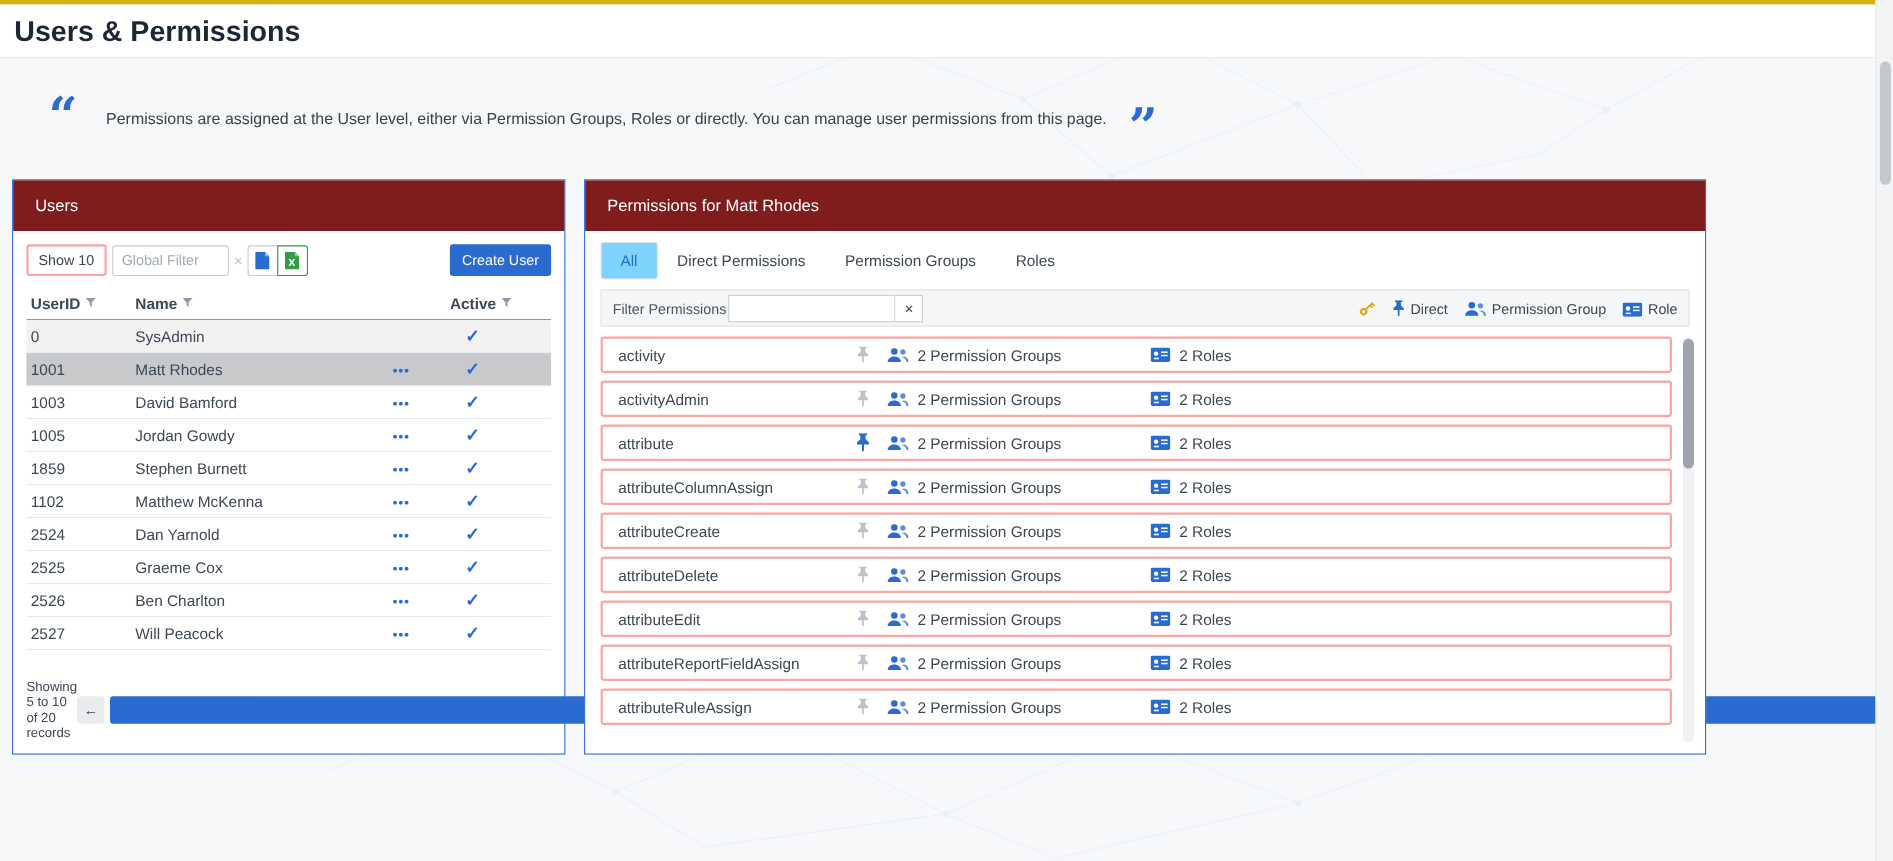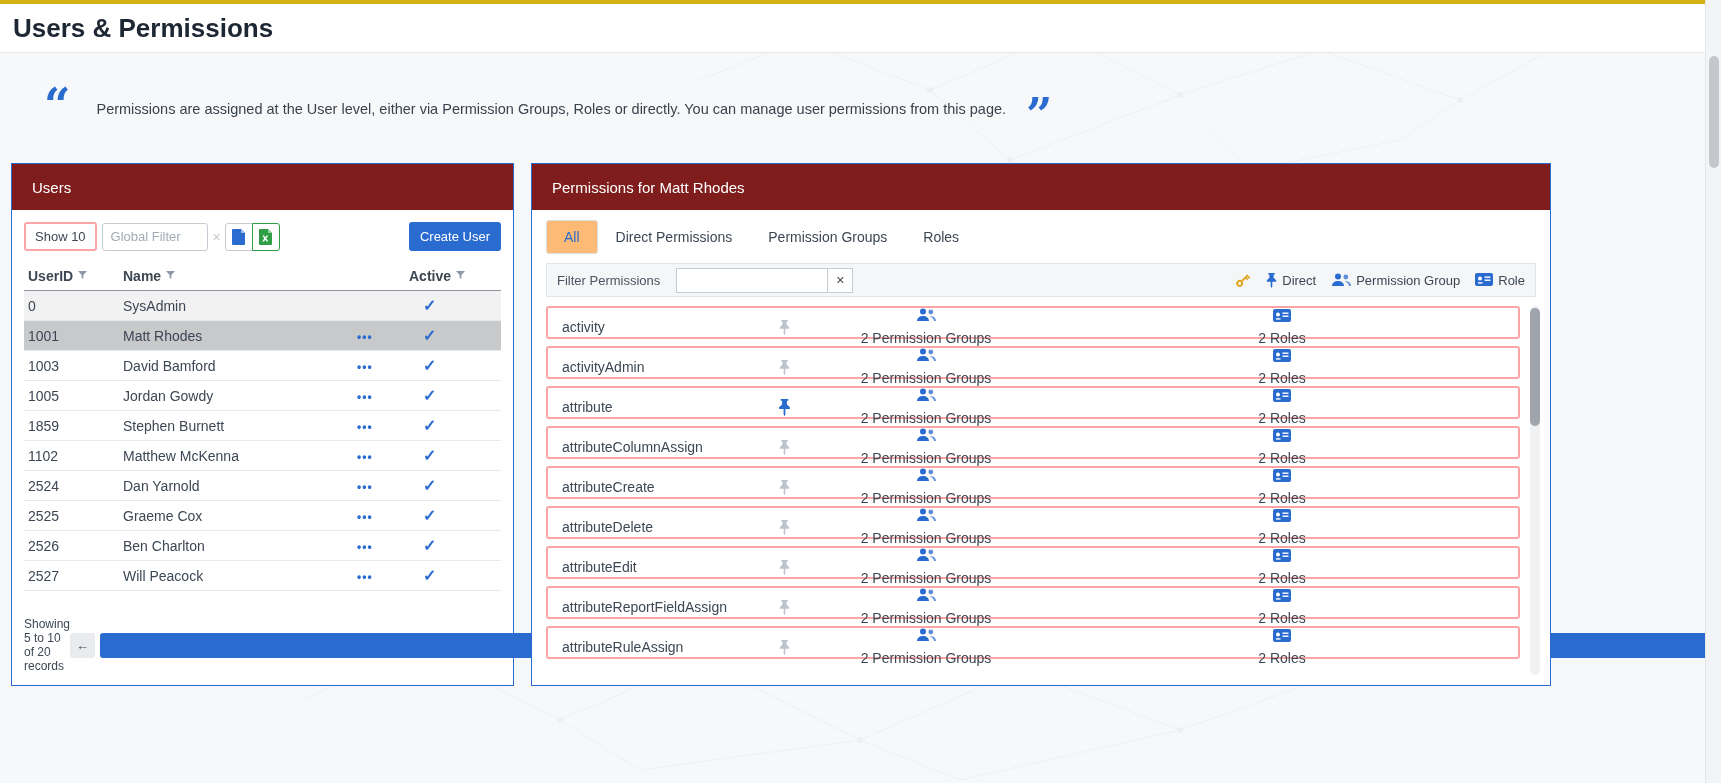--- a/index.html
+++ b/index.html
@@ -50,36 +50,36 @@
   .users-footer { margin-top:auto; display:flex; align-items:center; font-size:12px; color:#3d4754; }
   .pager { margin-left:auto; display:flex; gap:5px; align-items:center; }
   .pg-btn { min-width:25px; height:25px; display:flex; align-items:center; justify-content:center; font-size:13px; color:#3d4754; background:#e9ebee; border:none; border-radius:3px; cursor:pointer; }
   .pg-btn.page { background:transparent; }
   .pg-btn.page.active { background:#2a6bd0; color:#fff; }
 
   
   .perms-body { position:relative; height:475px; padding:10px 14px; }
   .perm-tabs { display:flex; margin-bottom:9px; }
   .tab { padding:8px 17px; font-size:14px; color:#3d4754; background:none; border:1px solid transparent; cursor:pointer; }
-  .tab.active { color:#2a6bd0; border:1px solid #d9dde2; border-radius:3px; background:#fdba74; }
+  .tab.active { color:#2a6bd0; border:1px solid #d9dde2; border-radius:3px; background:#7dd3fc; }
 
   .filter-bar { display:flex; align-items:center; background:#f5f6f8; border:1px solid #e1e4e8; padding:4px 10px; height:34px; }
-  .filter-label { font-size:13px; color:#4a545f; margin-right:16px; }
+  .filter-label { font-size:13px; color:#4a545f; margin-right:2px; }
   .filter-input { width:152px; height:25px; border:1px solid #c6ccd3; background:#fff; outline:none; padding:0 6px; font-size:13px; }
   .filter-clear { width:25px; height:25px; border:1px solid #c6ccd3; border-left:none; background:#fff; color:#3d4754; font-size:14px; cursor:pointer; }
   .legend { margin-left:auto; display:flex; align-items:center; gap:15px; font-size:13px; color:#3d4754; }
-  .legend-item { display:flex; align-items:flex-start; gap:5px; }
+  .legend-item { display:flex; align-items:flex-end; gap:5px; }
 
   .perm-list { margin-top:9px; padding-right:16px; }
   .perm-row { display:grid; grid-template-columns:200px 44px 240px 1fr; align-items:center; height:33px; border:2px solid #fca5a5; border-radius:3px; margin-bottom:7px; padding-left:14px; background:#fff; font-size:14px; color:#3d4754; }
   .perm-pin { display:flex; justify-content:center; }
   .perm-pin svg .pin-shape { fill:#bcc3cc; }
   .perm-row.direct .perm-pin svg .pin-shape { fill:#2a6bd0; }
   .perm-row.direct .perm-pin svg { transform:scale(1.15); }
-  .cell-groups, .cell-roles { display:flex; align-items:center; gap:8px;flex-direction:column; }
+  .cell-groups, .cell-roles { display:flex; align-items:center; gap:8px; }
 
   .panel-scrollbar { position:absolute; top:96px; right:10px; bottom:10px; width:10px; background:#f0f1f3; border-radius:5px; }
   .panel-scroll-thumb { position:absolute; top:2px; left:0; width:10px; height:118px; background:#a0a5ad; border-radius:5px; cursor:pointer; }
 
   
   .page-scrollbar { position:absolute; top:0; right:0; width:16px; height:783px; background:#f3f4f5; border-left:1px solid #e4e6e8; z-index:3; }
   .page-scroll-thumb { position:absolute; top:56px; left:3px; width:10px; height:112px; background:#c4c8cd; border-radius:5px; cursor:pointer; }
 
   .icon-flex { display:inline-flex; align-items:center; }
 </style>

